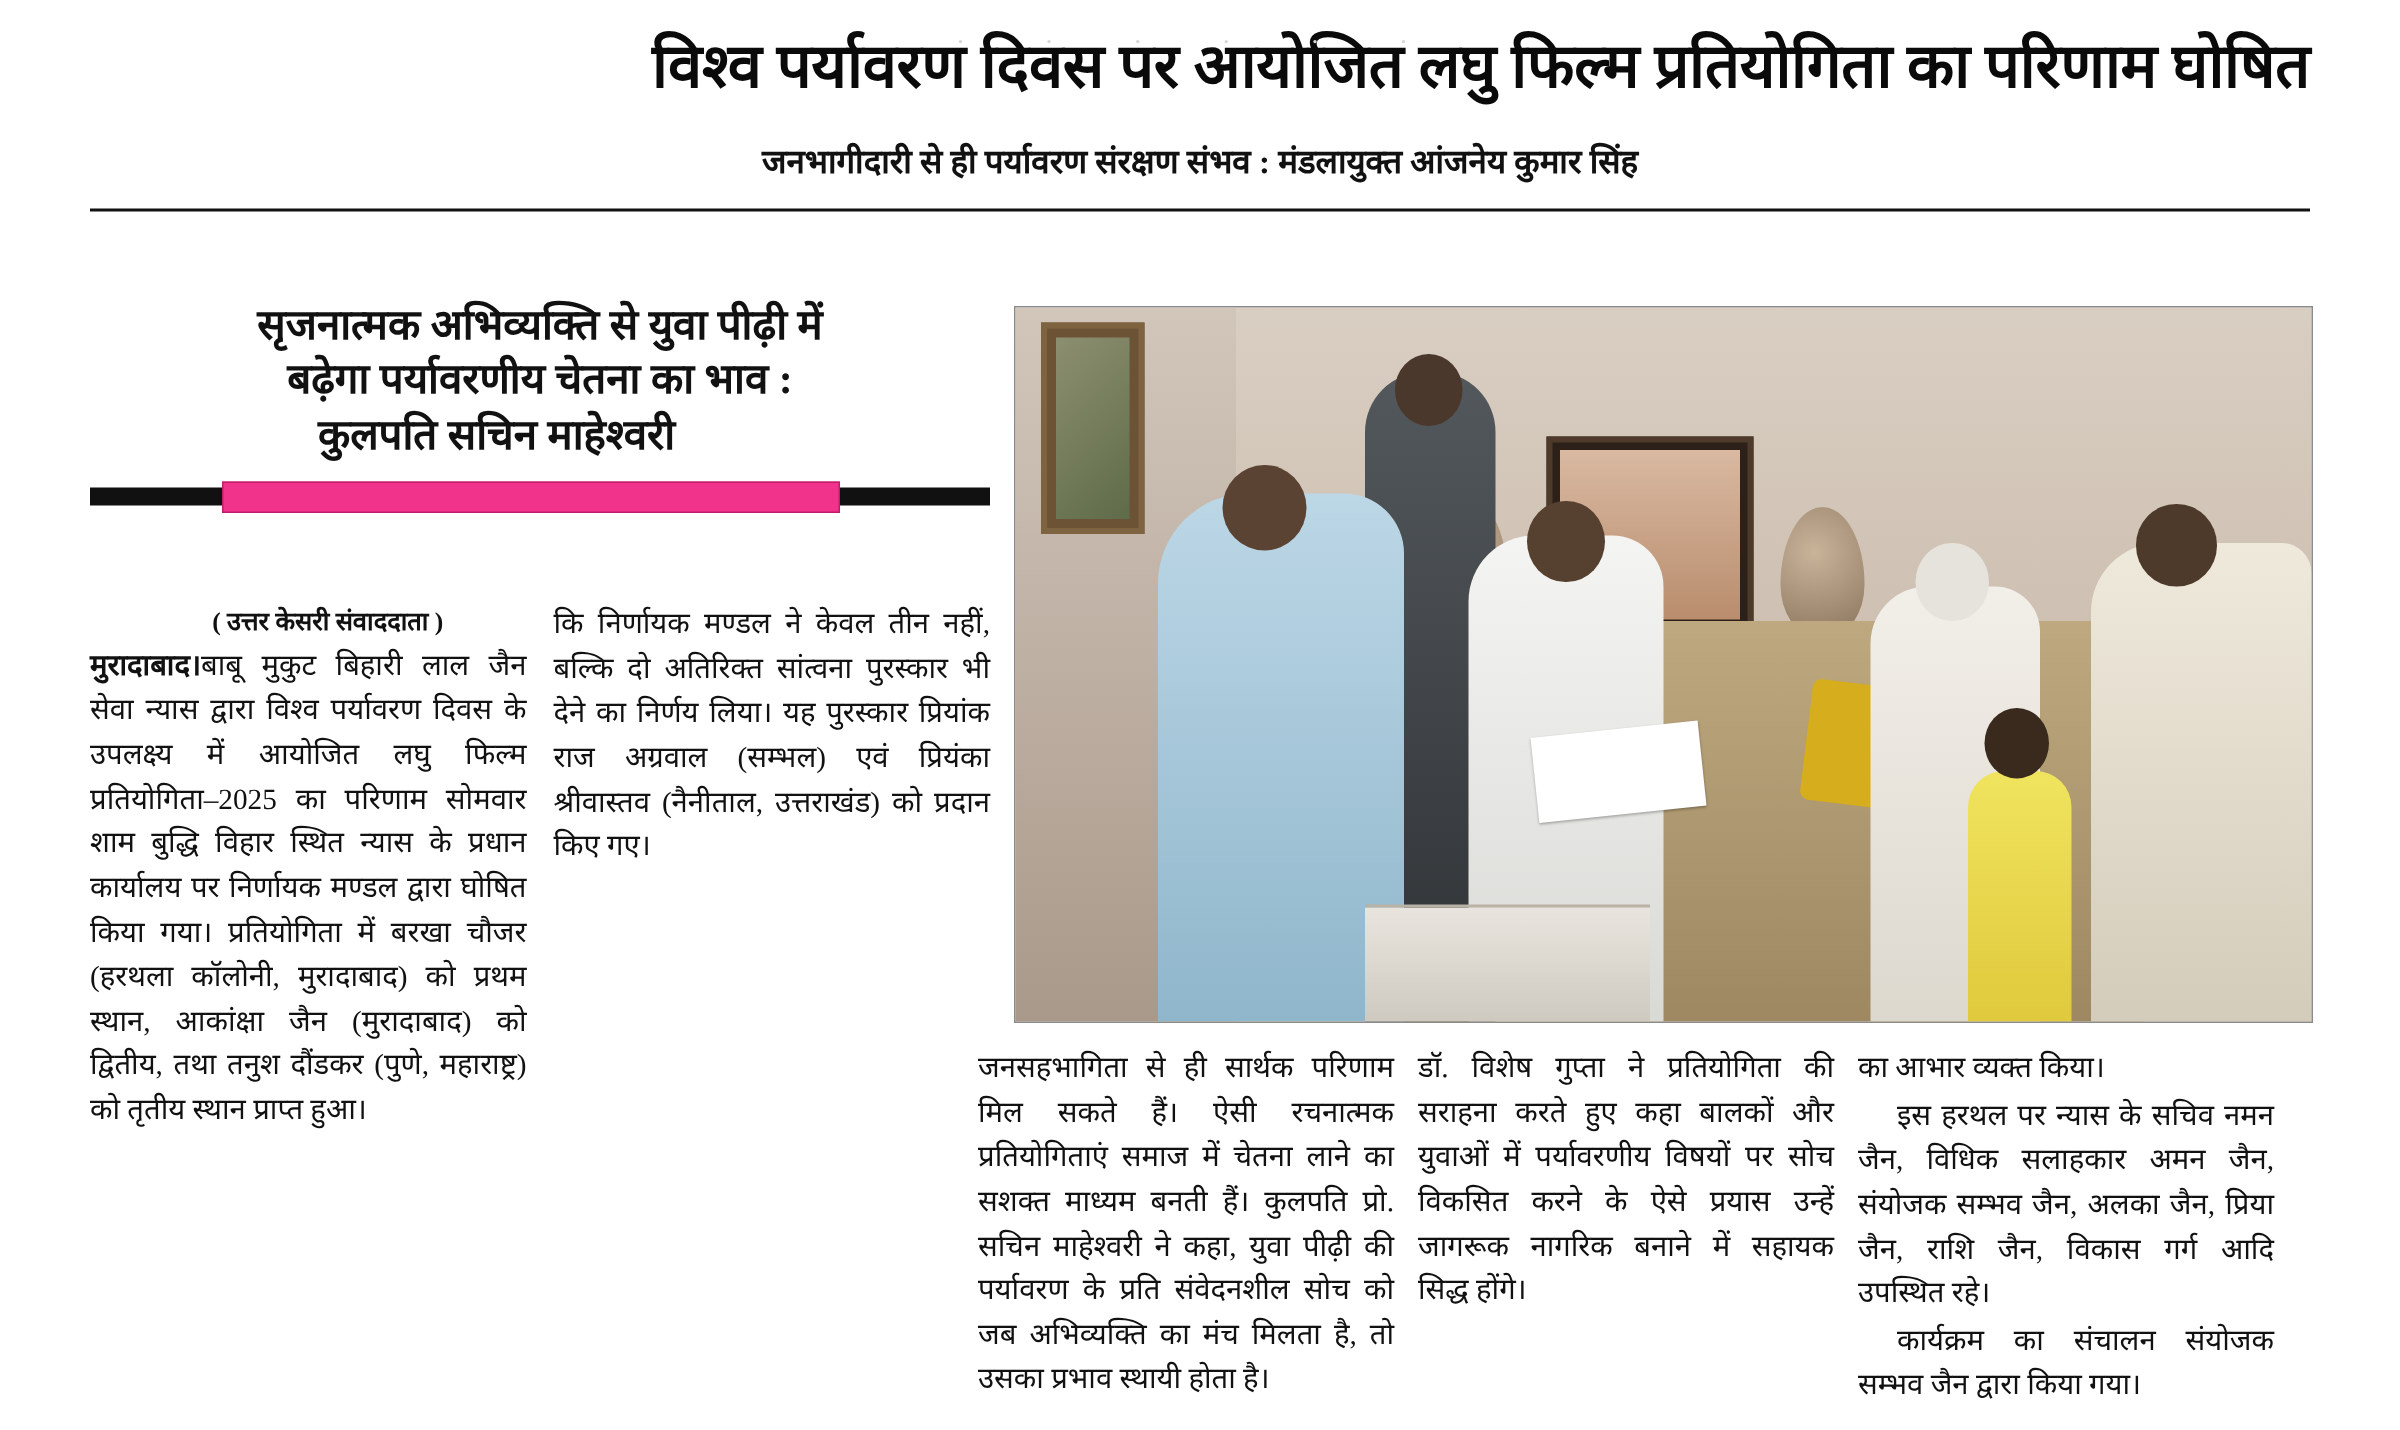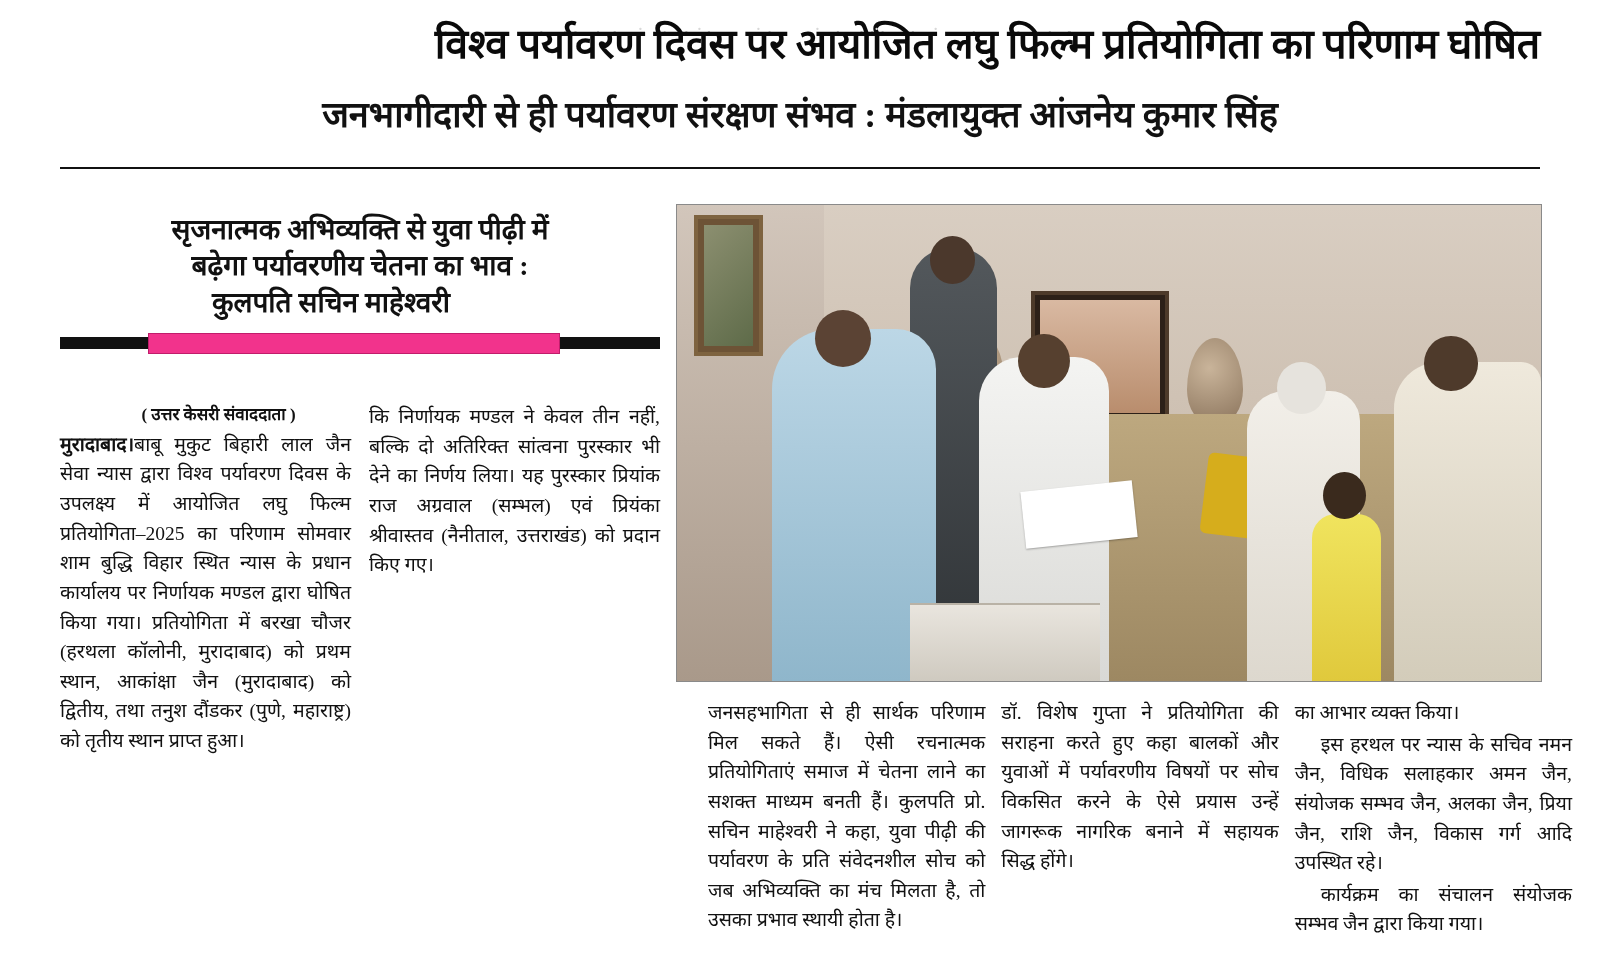--- a/index.html
+++ b/index.html
@@ -44,21 +44,21 @@
     font-weight: bold;
     font-size: 41px;
     line-height: 1.12;
     letter-spacing: -0.2px;
     color: #0a0a0a;
   }
   .subheadline {
     margin-top: 8px;
     text-align: center;
     font-weight: bold;
-    font-size: 36px;
+    font-size: 22px;
     line-height: 1.15;
     color: #111111;
   }
   .rule-top {
     margin: 12px 0 0 0;
     border: 0;
     border-top: 2px solid #111;
     width: 100%;
   }
   .deck {
@@ -213,35 +213,35 @@
   .col p.noind { text-indent: 0; }
   .byline {
     text-align: center;
     font-weight: bold;
     font-size: 17px;
     margin: 0 0 2px 0;
     text-indent: 0;
   }
   .dateline { font-weight: bold; }
   .photo-wrap { position: absolute; left: 676px; top: 182px; width: 864px; }
-  .lower-row { position: absolute; left: 708px; top: 676px; width: 864px; display: flex; gap: 16px; }
+  .lower-row { position: absolute; left: 652px; top: 676px; width: 864px; display: flex; gap: 16px; }
   .leftlower-row { position: absolute; left: 60px; top: 380px; width: 600px; display: flex; gap: 18px; }
 </style>
 </head>
 <body>
 
 <div class="page">
 
   <div class="bleed">· · · · · ·</div>
 
   <h1 class="headline">विश्व पर्यावरण दिवस पर आयोजित लघु फिल्म प्रतियोगिता का परिणाम घोषित</h1>
   <h2 class="subheadline">जनभागीदारी से ही पर्यावरण संरक्षण संभव : मंडलायुक्त आंजनेय कुमार सिंह</h2>
   <hr class="rule-top">
 
-  <div style="position:absolute; left:60px; top:186px; width:600px;">
+  <div style="position:absolute; left:60px; top:174px; width:600px;">
     <div class="deck">
       <span class="ln">सृजनात्मक अभिव्यक्ति से युवा पीढ़ी में</span>
       <span class="ln">बढ़ेगा पर्यावरणीय चेतना का भाव :</span>
       <span class="ln ln3">कुलपति सचिन माहेश्वरी</span>
     </div>
     <div class="pinkbar-wrap">
       <div class="pinkbar-left"></div>
       <div class="pinkbar-mid"></div>
       <div class="pinkbar-right"></div>
     </div>

